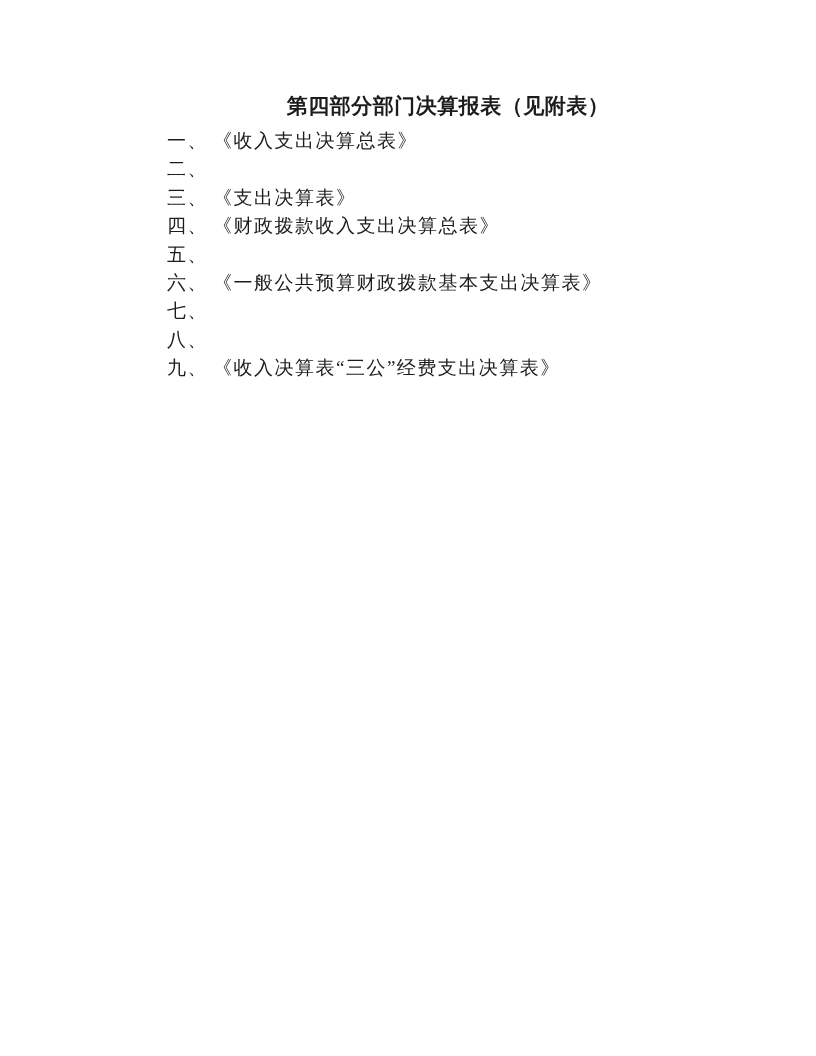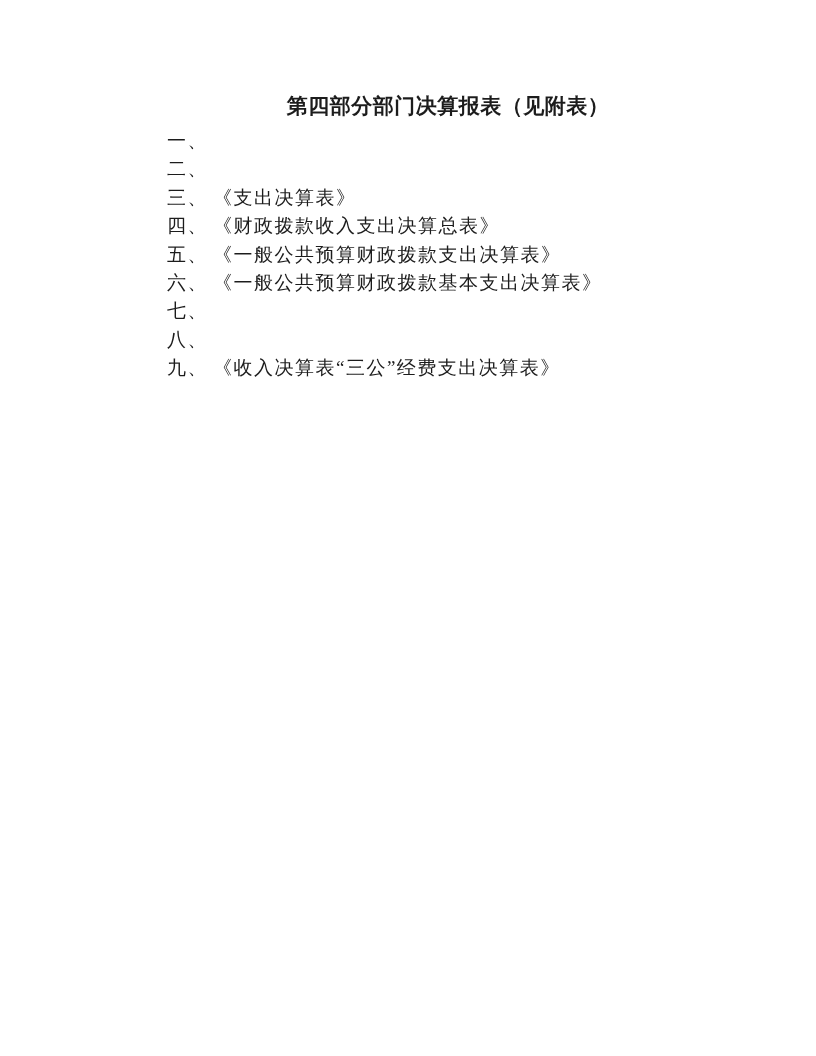--- a/index.html
+++ b/index.html
@@ -57,39 +57,39 @@
 <body>
 
 <div class="page">
 
   <div class="doc-title">第四部分部门决算报表（见附表）</div>
 
   <div class="report-list">
 
     <div class="report-item">
       <span class="num">一、</span>
+      <span class="text">《收入支出决算总表》</span>
     </div>
 
     <div class="report-item">
       <span class="num">二、</span>
     </div>
 
     <div class="report-item">
       <span class="num">三、</span>
       <span class="text">《支出决算表》</span>
     </div>
 
     <div class="report-item">
       <span class="num">四、</span>
       <span class="text">《财政拨款收入支出决算总表》</span>
     </div>
 
     <div class="report-item">
       <span class="num">五、</span>
-      <span class="text">《一般公共预算财政拨款支出决算表》</span>
     </div>
 
     <div class="report-item">
       <span class="num">六、</span>
       <span class="text">《一般公共预算财政拨款基本支出决算表》</span>
     </div>
 
     <div class="report-item">
       <span class="num">七、</span>
     </div>

